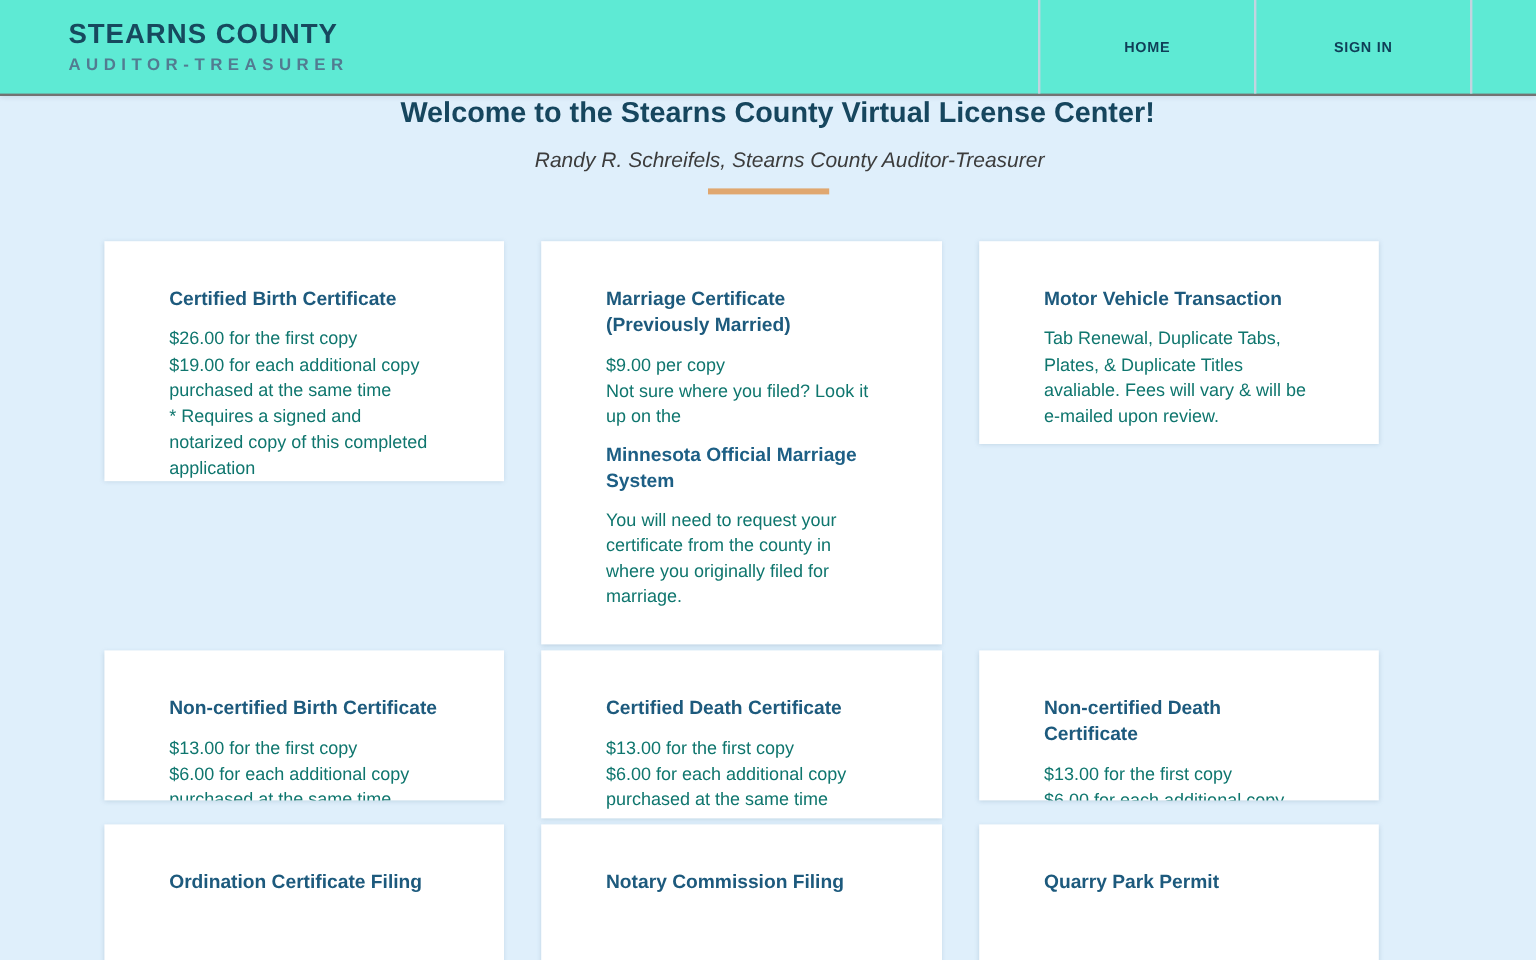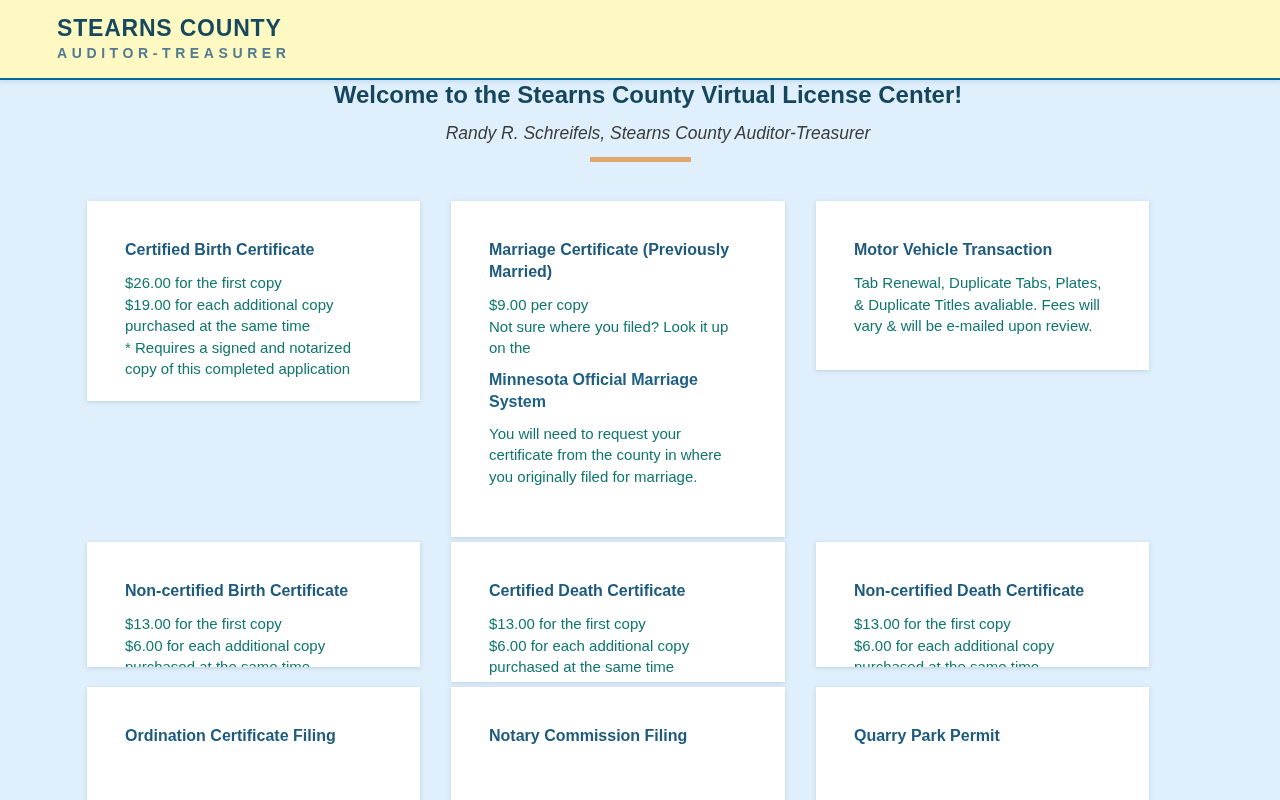--- a/index.html
+++ b/index.html
@@ -6,22 +6,22 @@
   html, body { width: 1280px; height: 800px; overflow: hidden; }
   body {
     font-family: "Liberation Sans", sans-serif;
     background: #dfeffb;
   }
 
   
   .header {
     position: relative;
     height: 80px;
-    background: #fef9c3;
-    border-bottom: 2px solid #0369a1;
+    background: #5eead4;
+    border-bottom: 2px solid #737373;
     box-shadow: 0 2px 4px rgba(120,150,175,0.22);
   }
   .brand {
     position: absolute;
     left: 57px;
     top: 15px;
     cursor: pointer;
   }
   .brand-name {
     font-size: 23px;
@@ -95,21 +95,21 @@
     width: 1062px;
     display: grid;
     grid-template-columns: 333px 334px 333px;
     column-gap: 31px;
     row-gap: 5px;
     align-items: start;
   }
   .card {
     background: #ffffff;
     box-shadow: 0 1px 4px rgba(100,135,165,0.28);
-    padding: 38px 38px 0;
+    padding: 38px 54px 0;
     cursor: pointer;
     overflow: hidden;
   }
   .card-title {
     font-size: 16px;
     line-height: 22px;
     font-weight: 700;
     color: #1d5a7d;
     margin-bottom: 11px;
   }
@@ -135,20 +135,25 @@
   .h150 { height: 150px; }
 </style>
 </head>
 <body>
 
 <header class="header">
   <div class="brand">
     <div class="brand-name">STEARNS COUNTY</div>
     <div class="brand-sub">AUDITOR-TREASURER</div>
   </div>
+  <nav class="nav">
+    <a class="nav-item">HOME</a>
+    <a class="nav-item">SIGN IN</a>
+    <div class="nav-spacer"></div>
+  </nav>
 </header>
 
 <main>
   <section class="hero">
     <h1 class="hero-title">Welcome to the Stearns County Virtual License Center!</h1>
     <p class="hero-subtitle">Randy R. Schreifels, Stearns County Auditor-Treasurer</p>
     <div class="accent-divider"></div>
   </section>
 
   <section class="grid">

